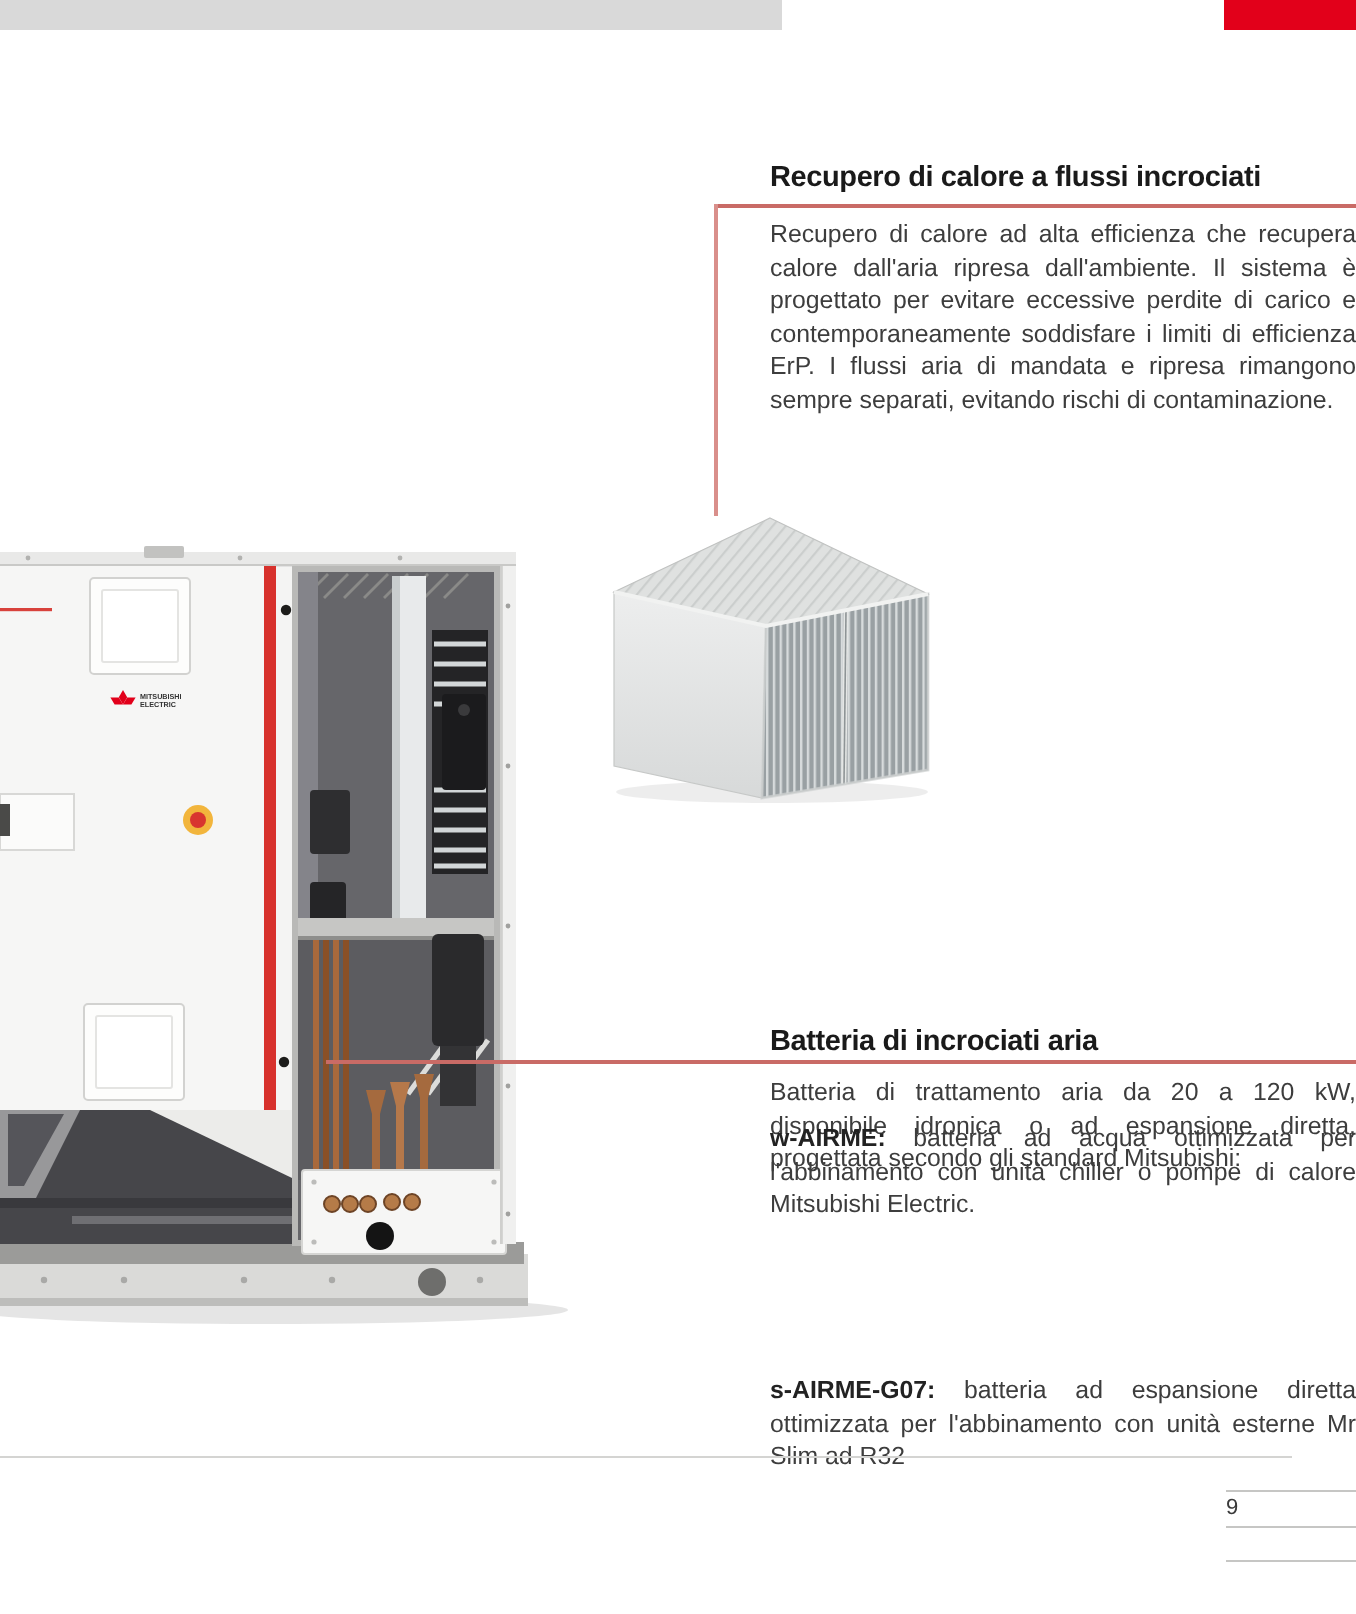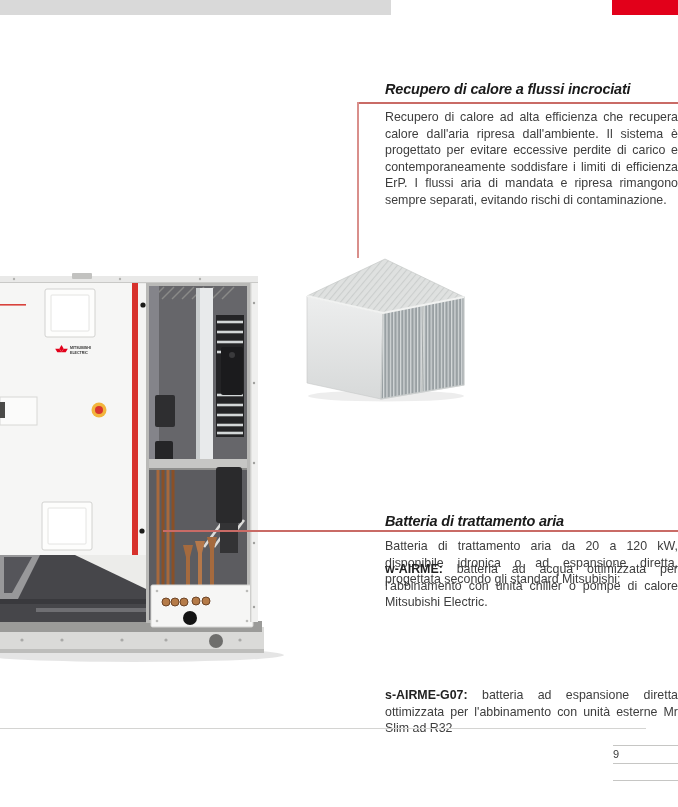--- a/index.html
+++ b/index.html
@@ -12,21 +12,21 @@
   .abs { position:absolute; }
 
   
   .bar-gray { left:0; top:0; width:391px; height:15px; background:#d9d9d9; }
   .bar-red  { left:612px; top:0; width:66px; height:15px; background:#e2001a; }
 
   
   .col { left:385px; width:293px; color:#3c3c3c; }
   .sec-title {
     font-size:14.5px; font-weight:bold; color:#1a1a1a;
-    letter-spacing:-0.2px; white-space:nowrap;font-style:italic;
+    letter-spacing:-0.2px; white-space:nowrap;
   }
   .body-text {
     font-size:12.4px; line-height:16.6px; text-align:justify; color:#3d3d3d;
   }
   .body-text .lbl { font-weight:bold; color:#222; }
 
   
   .rule { background:#c96b66; }
   .u1-h { left:357px; top:102px; width:321px; height:2px; }
   .u1-v { left:357px; top:102px; width:1.5px; height:156px; background:#d98f8b; }
@@ -239,21 +239,21 @@
 
   <polyline points="125,62 124,149" fill="none" stroke="#e4e6e5" stroke-width="2.4"></polyline>
   <polyline points="125,62 124,149" fill="none" stroke="#8e9496" stroke-width="0.8"></polyline>
   <polygon points="85,70 166,54 166,142 83,156" fill="none" stroke="#cfd2d1" stroke-width="1.4" opacity="0.7"></polygon>
 
   <polygon points="87,16 166,54 85,70 9,53" fill="url(#topTex)" stroke="#c0c2c1" stroke-width="0.6"></polygon>
   <polyline points="9,53 85,70 166,54" fill="none" stroke="#f1f2f1" stroke-width="2"></polyline>
 </svg>
 
 <div class="abs col" style="top:513px;">
-  <div class="sec-title">Batteria di trattamento aria</div>
+  <div class="sec-title">Batteria di incrociati aria</div>
 </div>
 <div class="abs rule u2-h"></div>
 <div class="abs col body-text" style="top:538px;">Batteria di trattamento aria da 20 a 120 kW, disponibile idronica o ad espansione diretta, progettata secondo gli standard Mitsubishi:</div>
 <p class="abs col body-text" style="top:561px;">
   <span class="lbl">w-AIRME:</span><span> batteria ad acqua ottimizzata per l'abbinamento con unità chiller o pompe di calore Mitsubishi Electric.</span>
 </p>
 <p class="abs col body-text" style="top:687px;">
   <span class="lbl">s-AIRME-G07:</span><span> batteria ad espansione diretta ottimizzata per l'abbinamento con unità esterne Mr Slim ad R32</span>
 </p>
 

